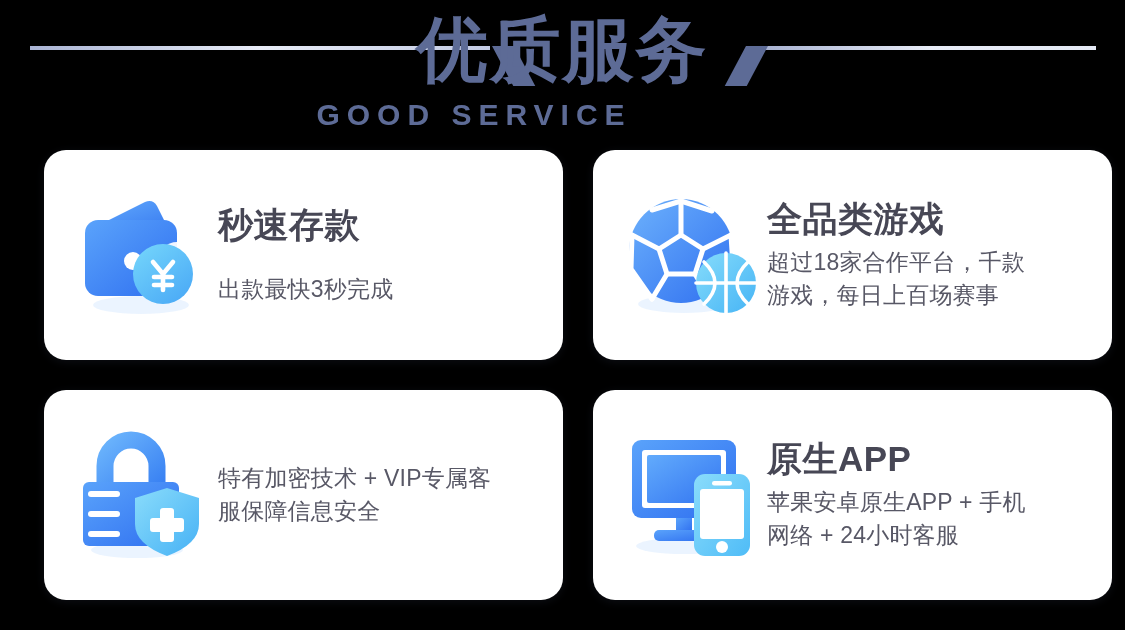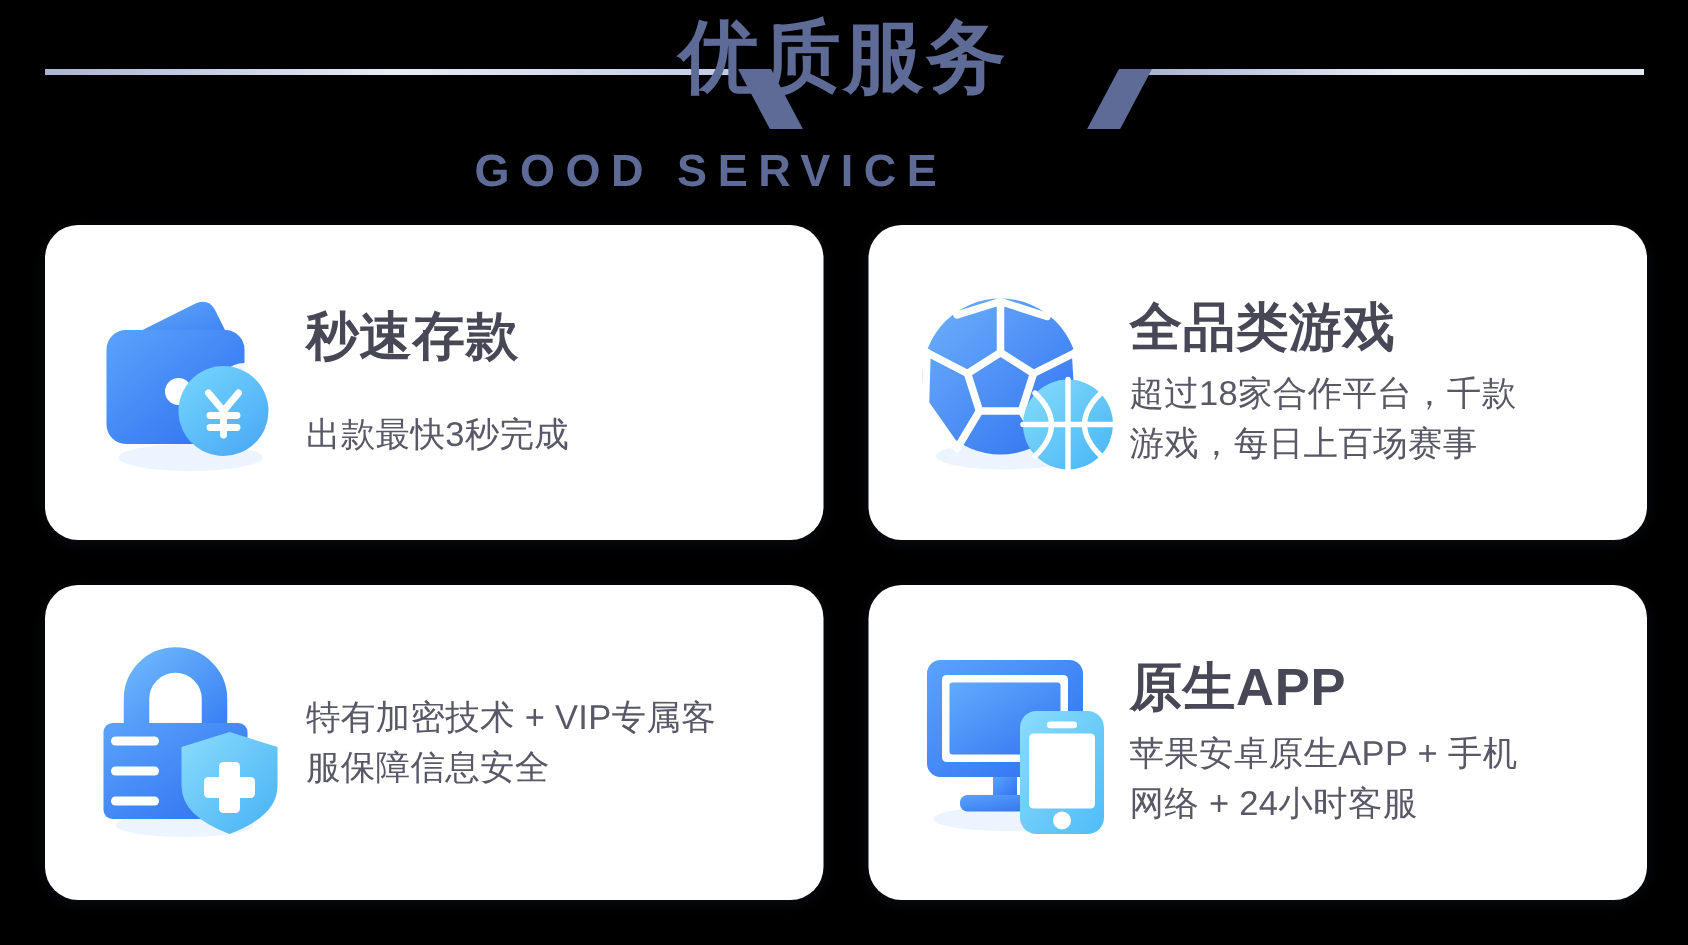--- a/index.html
+++ b/index.html
@@ -20,21 +20,21 @@
     position: relative;
     width: 1125px;
     height: 140px;
   }
   .header-title {
     position: absolute;
     top: 8px;
     left: 0;
     width: 1125px;
     text-align: center;
-    font-size: 53px;
+    font-size: 71px;
     font-weight: 700;
     color: #5d6b96;
     letter-spacing: 2px;
     line-height: 1.18;
     font-family: "Liberation Sans", "DejaVu Sans", sans-serif;
   }
   .header-sub {
     position: absolute;
     top: 98px;
     left: 0;
@@ -73,21 +73,21 @@
   .slash-right {
     left: 746px;
     transform: skewX(-28deg);
     transform-origin: top right;
   }
 
   
   .grid {
     position: absolute;
     top: 150px;
-    left: 30px;
+    left: 44px;
     width: 1065px;
     display: grid;
     grid-template-columns: 519px 519px;
     grid-template-rows: 210px 210px;
     column-gap: 27px;
     row-gap: 38px;
     gap: 30px;
   }
   .card {
     background: #ffffff;

